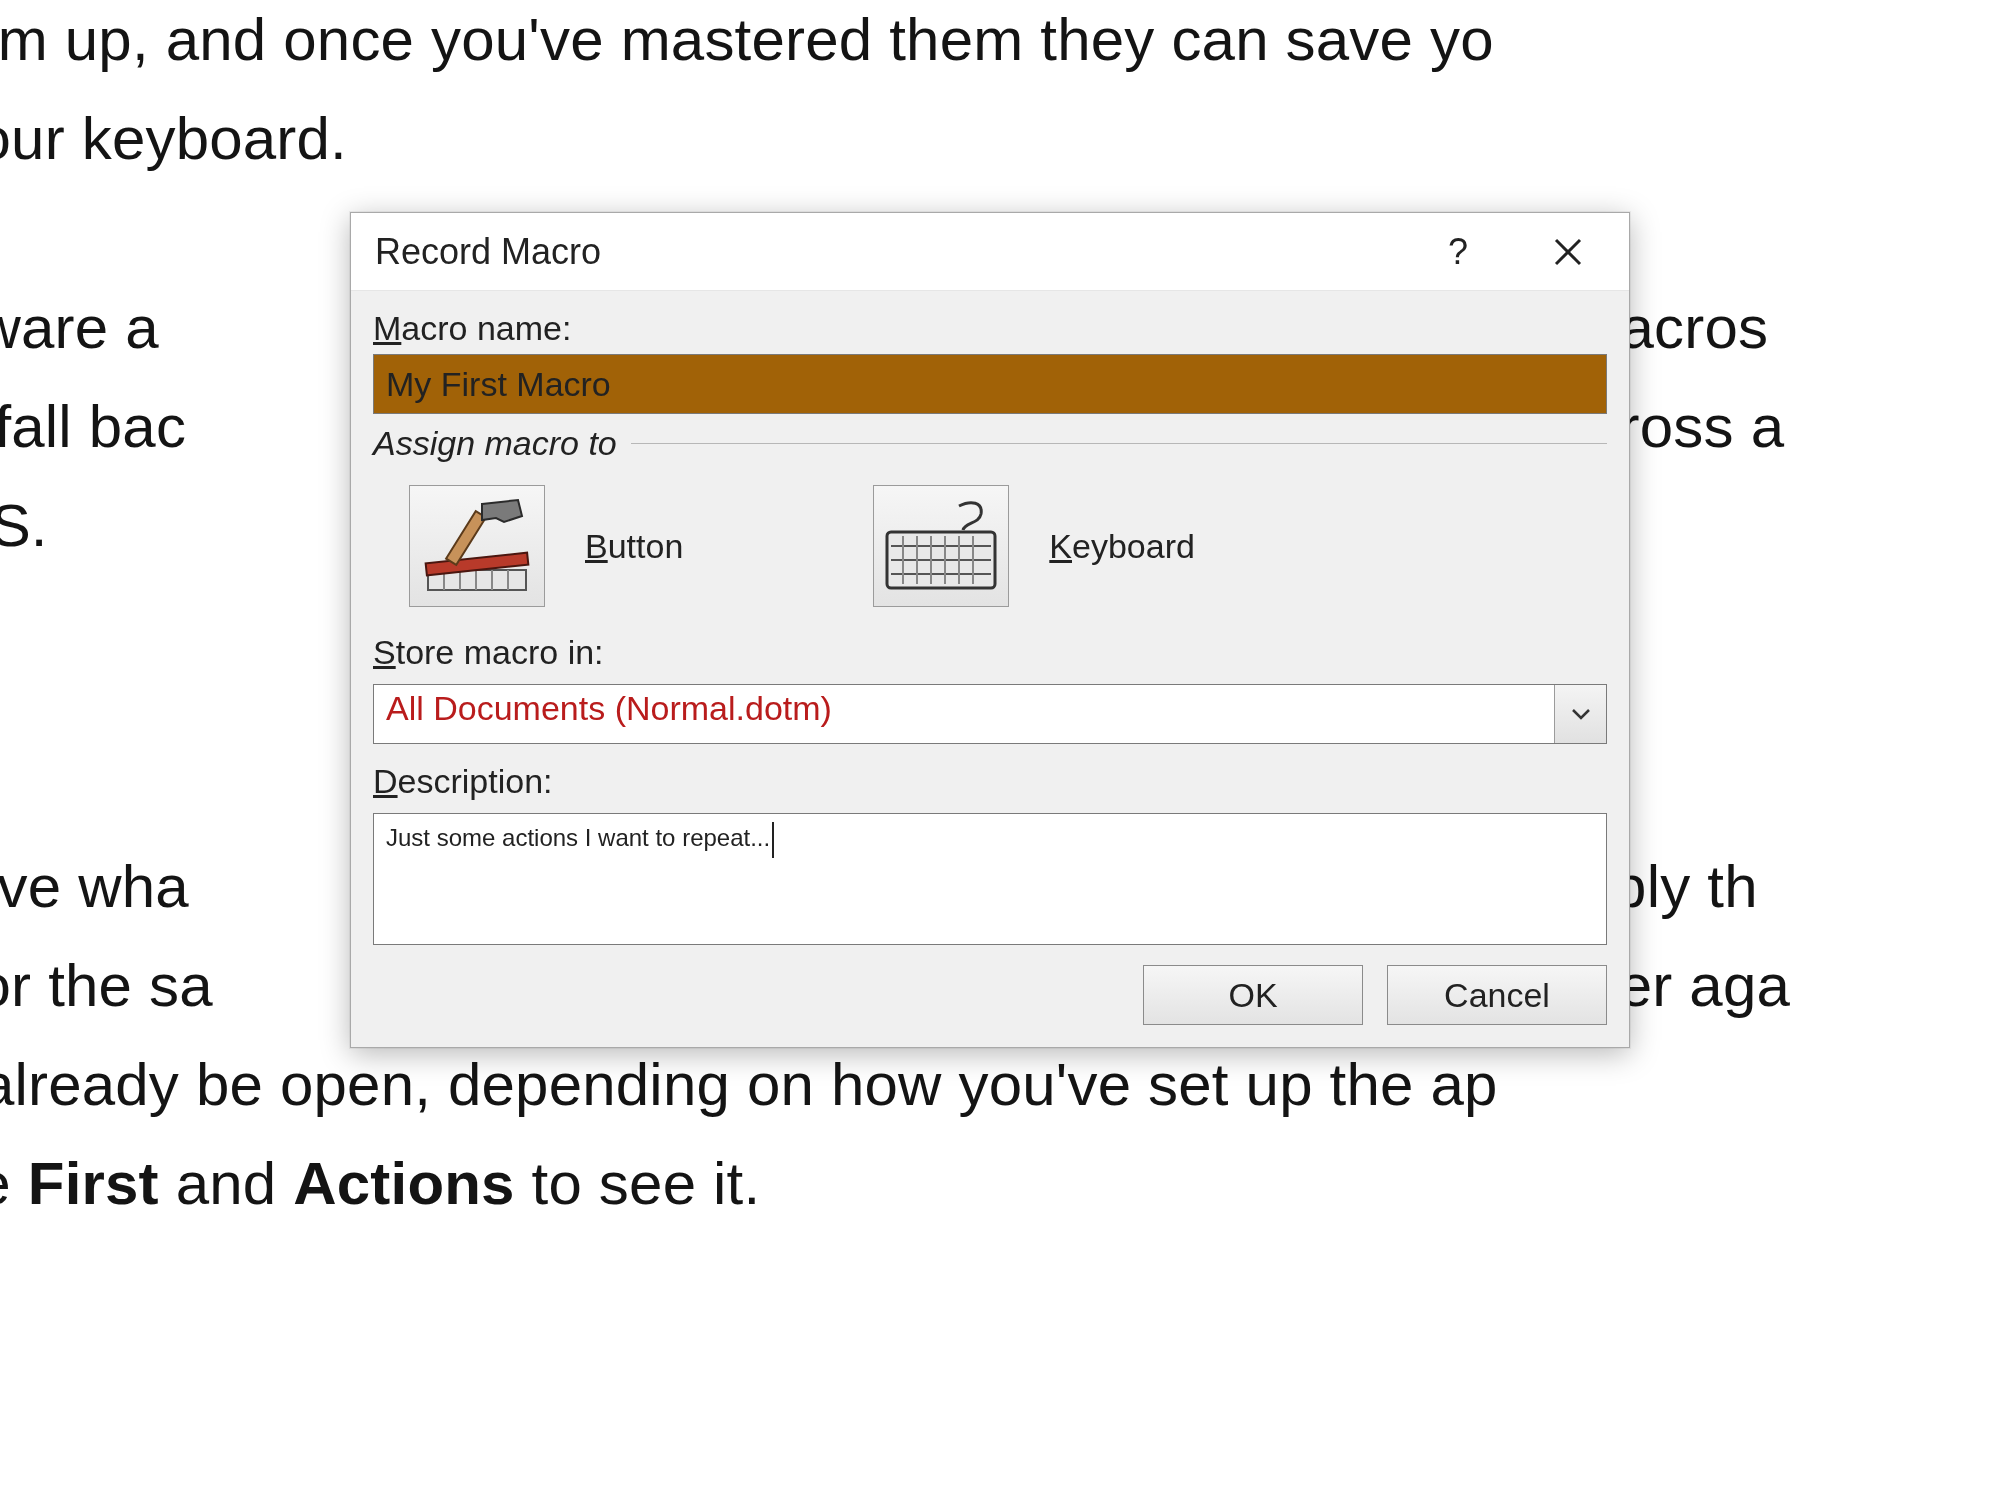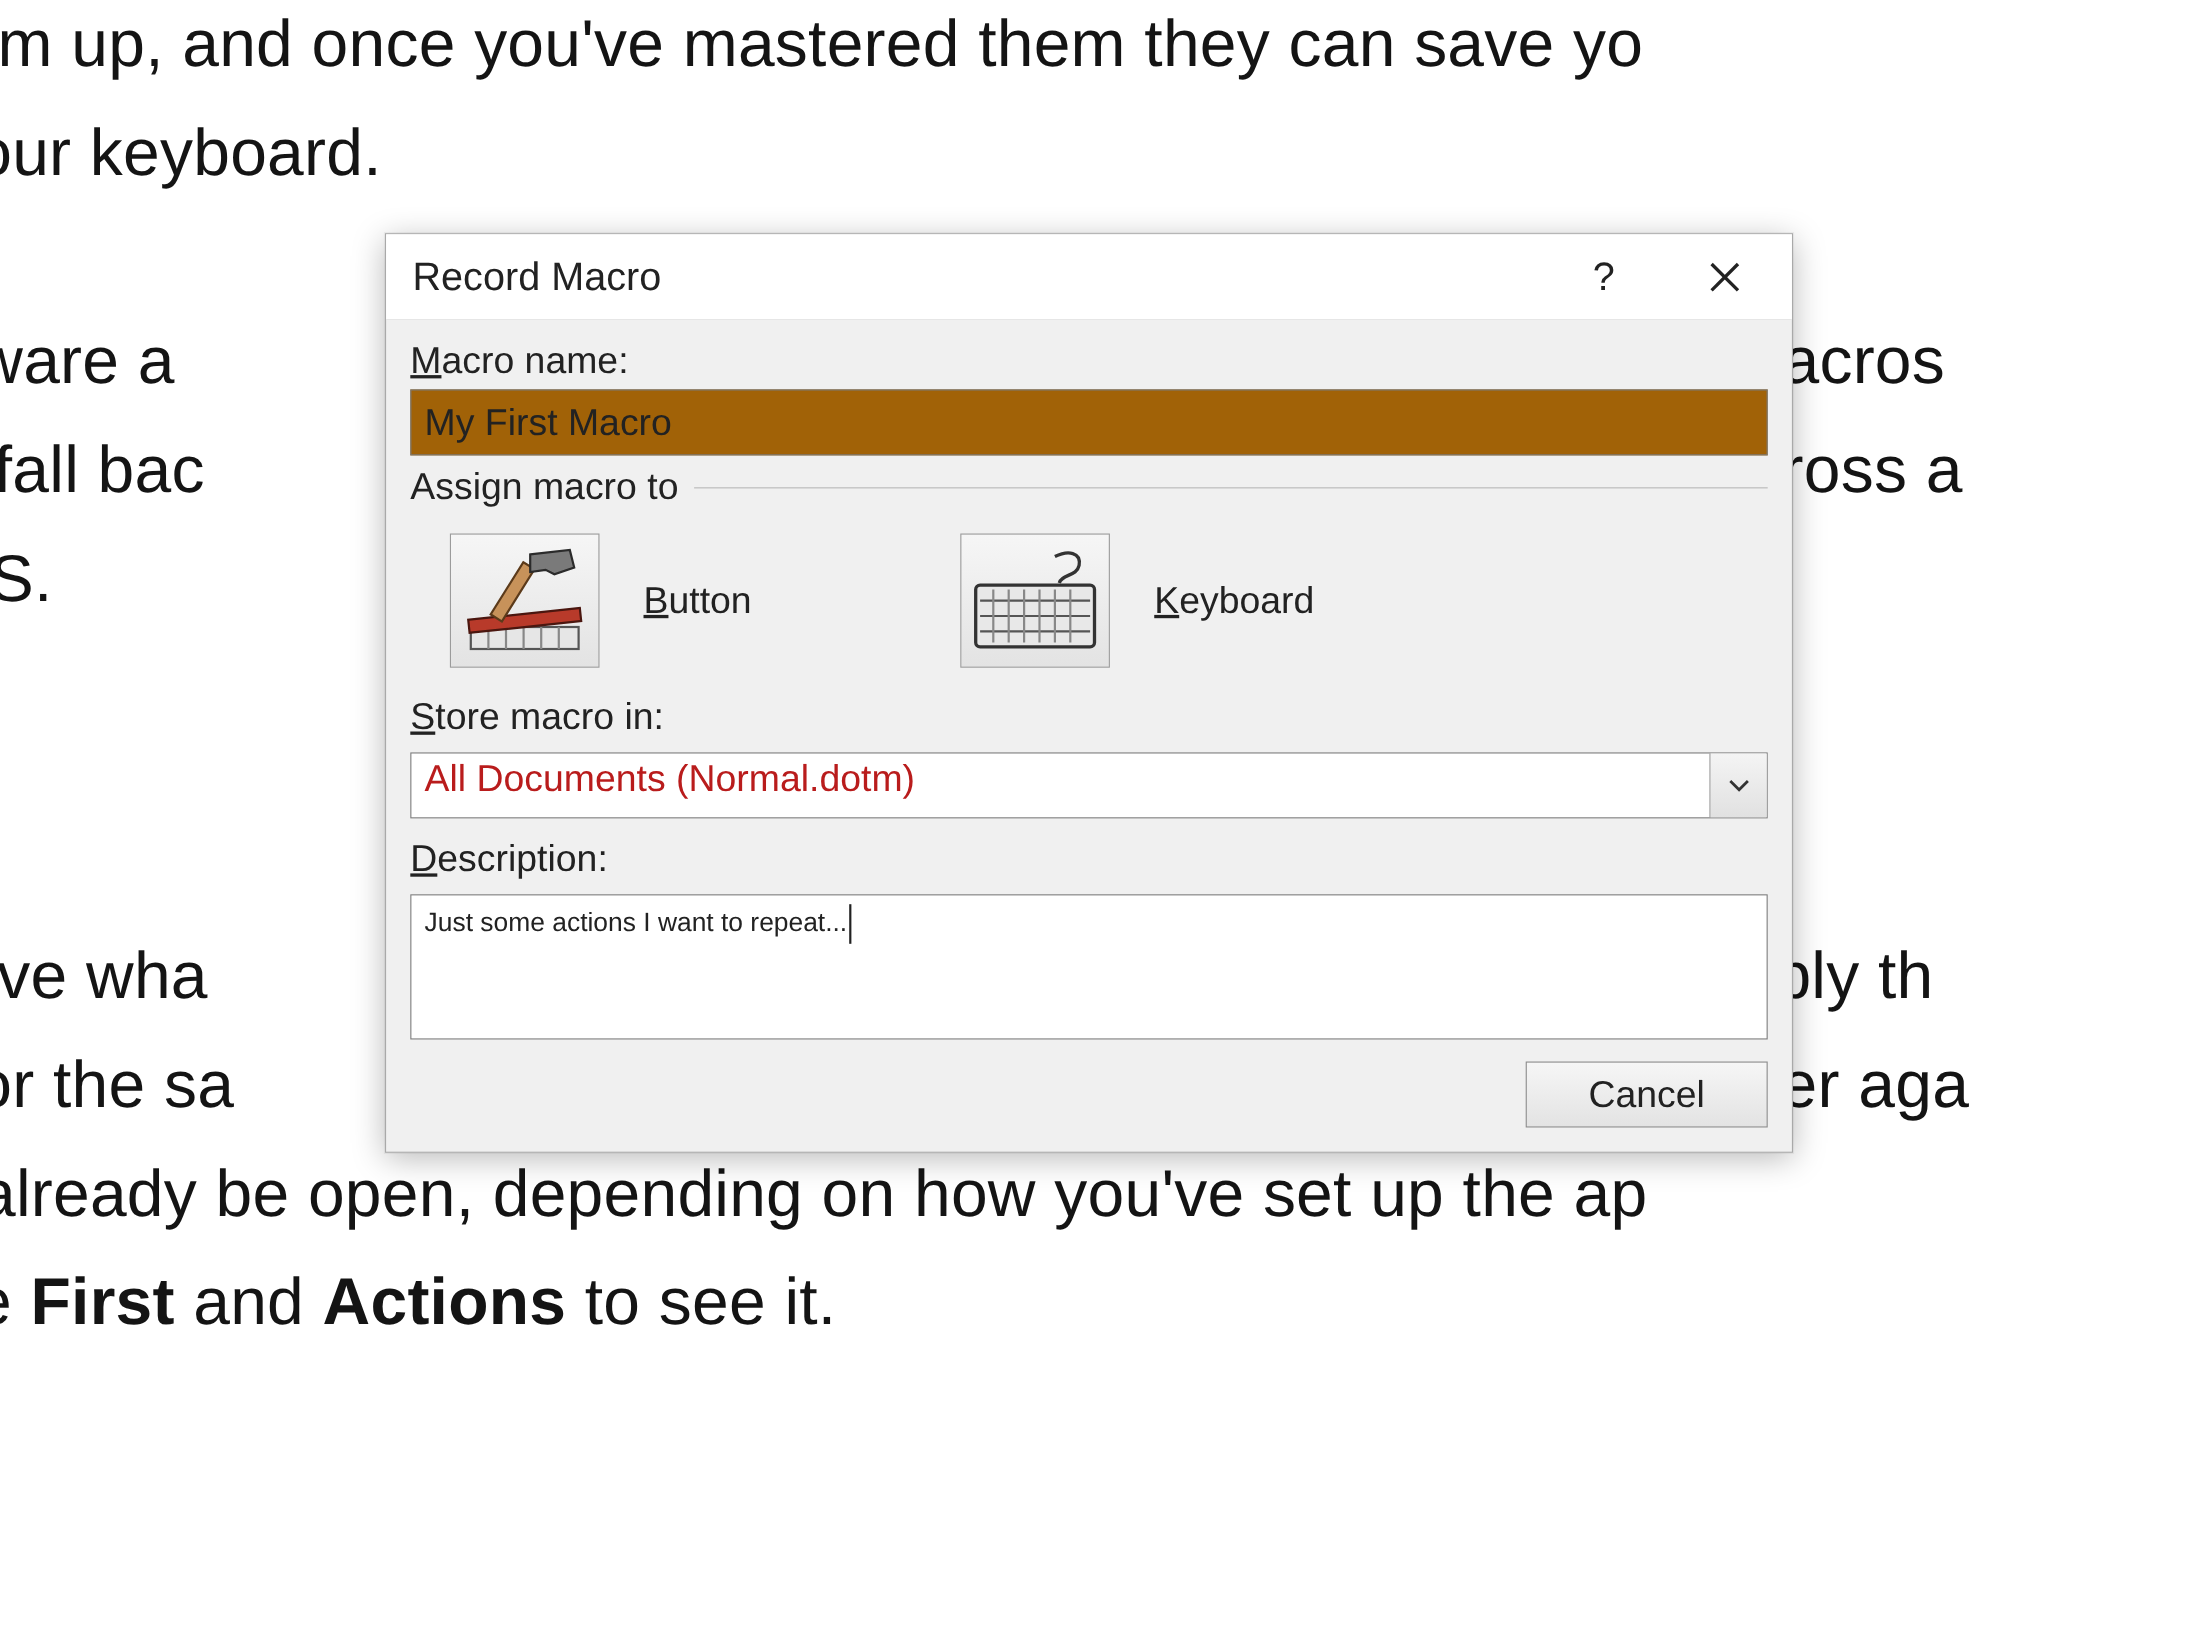--- a/index.html
+++ b/index.html
@@ -82,20 +82,21 @@
     font-size: 34px;
     font-family: inherit;
     color: #222;
     outline: none;
   }
   .group-label-row {
     display: flex;
     align-items: center;
     margin-top: 10px;
     gap: 14px;
+    font-style: italic;
   }
   .group-label-row .hr {
     flex: 1;
     height: 1px;
     background: #b7b7b7;
   }
   .assign-row {
     display: flex;
     align-items: center;
     gap: 40px;
@@ -305,18 +306,21 @@
       </div>
     </div>
 
     <div class="field-label" style="margin-top:18px"><span style="text-decoration:underline">D</span>escription:</div>
     <div class="textarea" contenteditable="true" style="">
       <span>Just some actions I want to repeat...</span><span class="caret-bar"></span>
     </div>
 
     <div class="button-row">
       <div class="btn">
+          <span>OK</span>
+        </div>
+      <div class="btn">
           <span>Cancel</span>
         </div>
     </div>
 
   </div>
 </div>
 
 </body></html>

